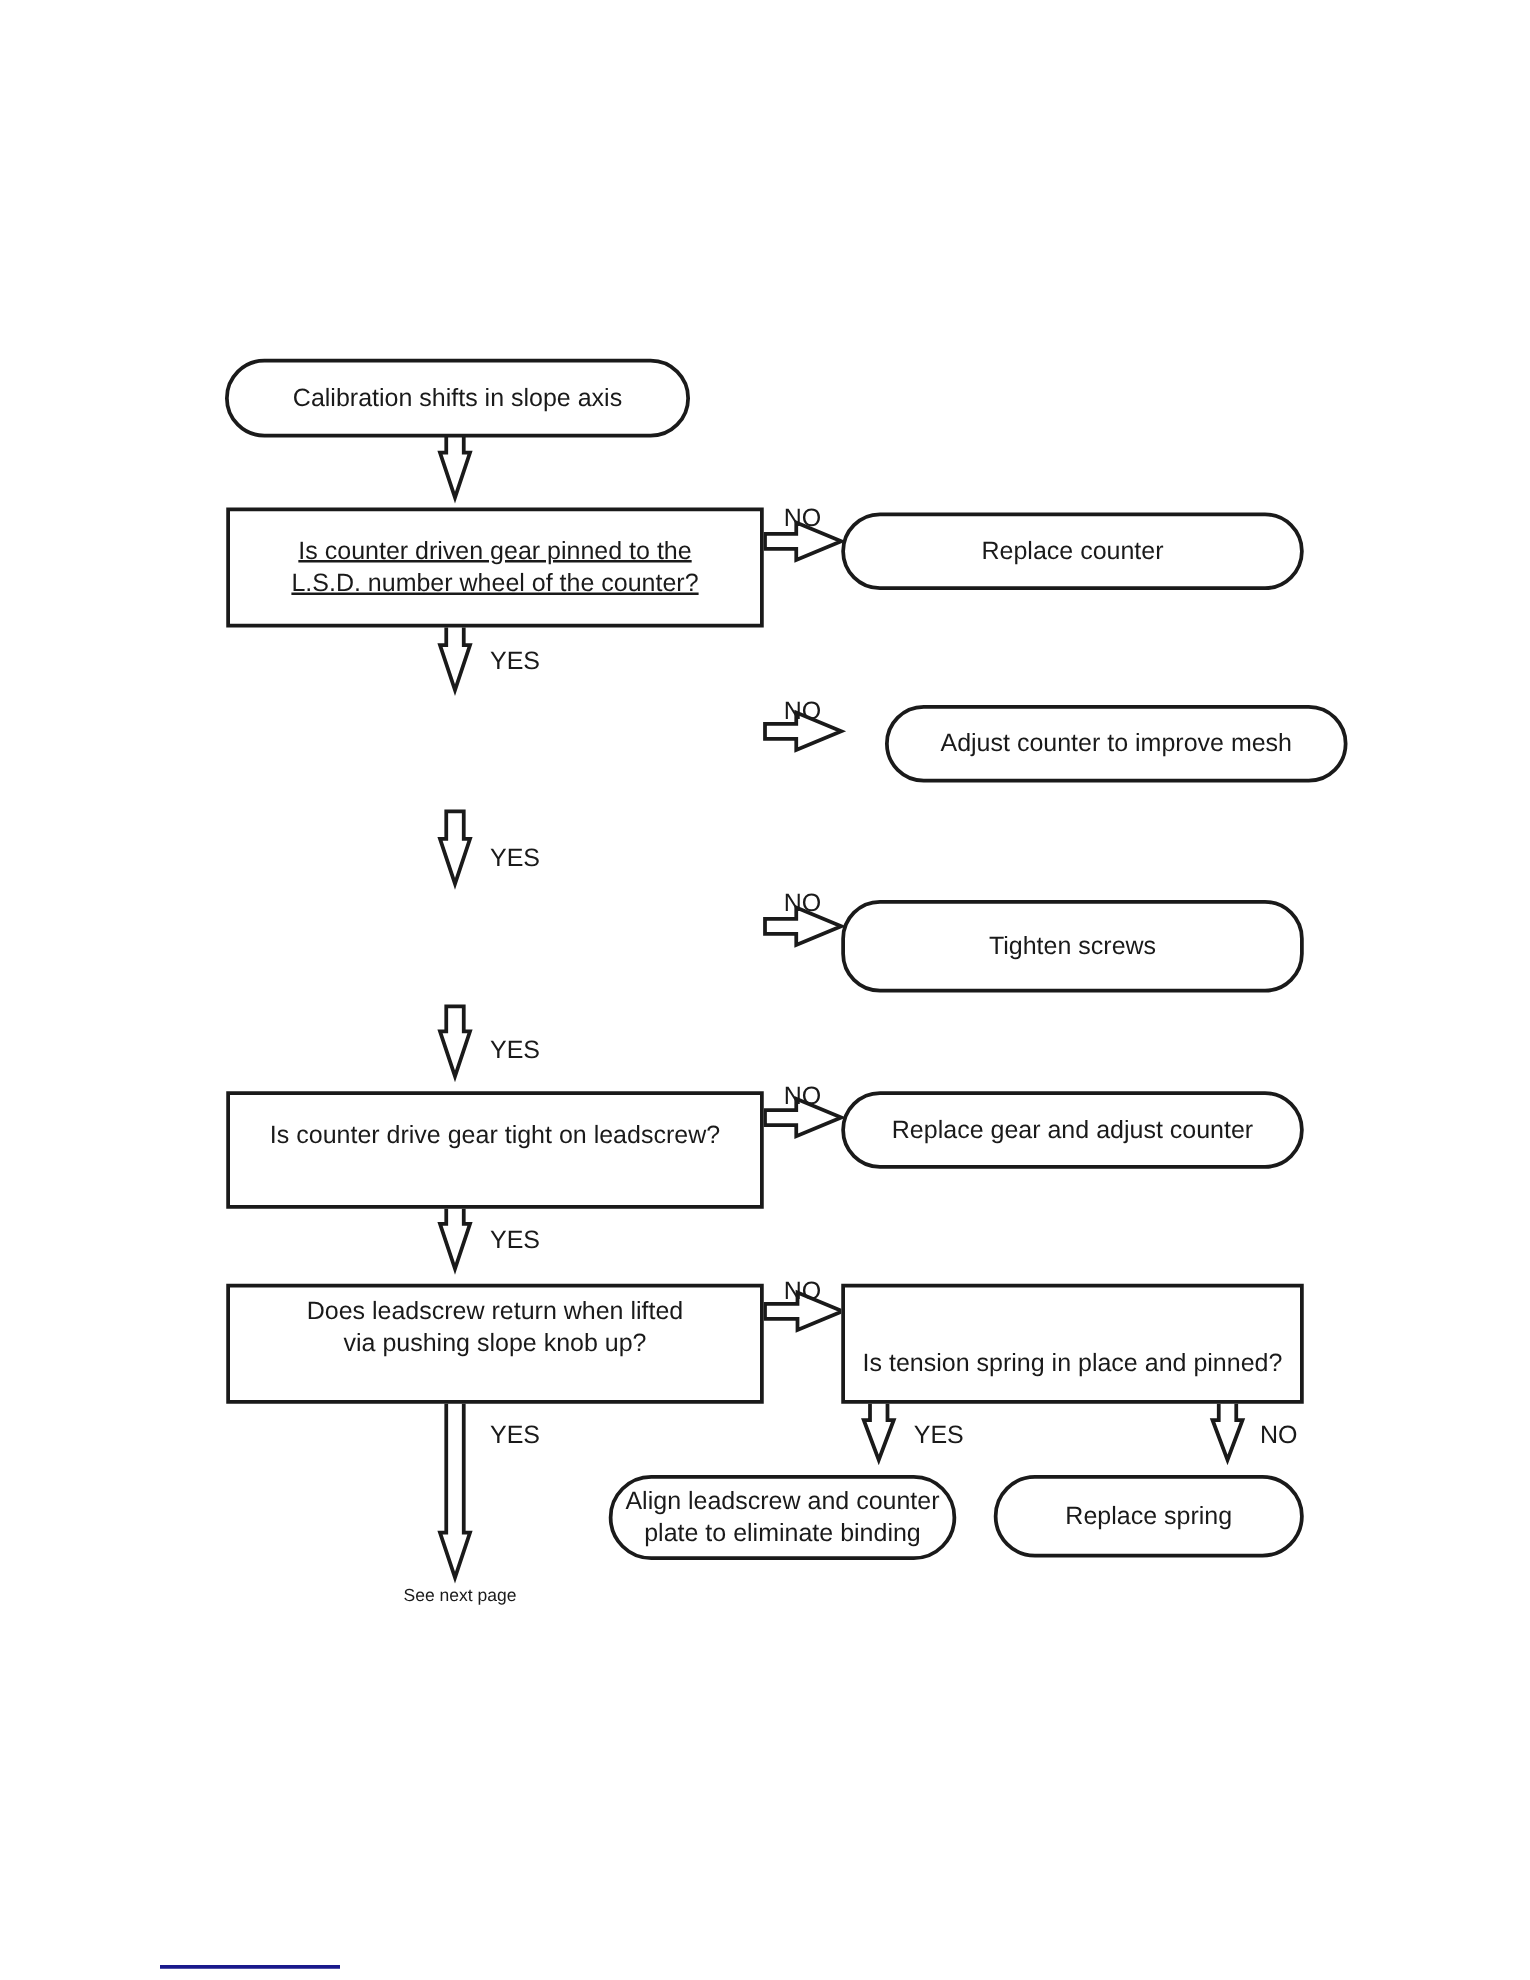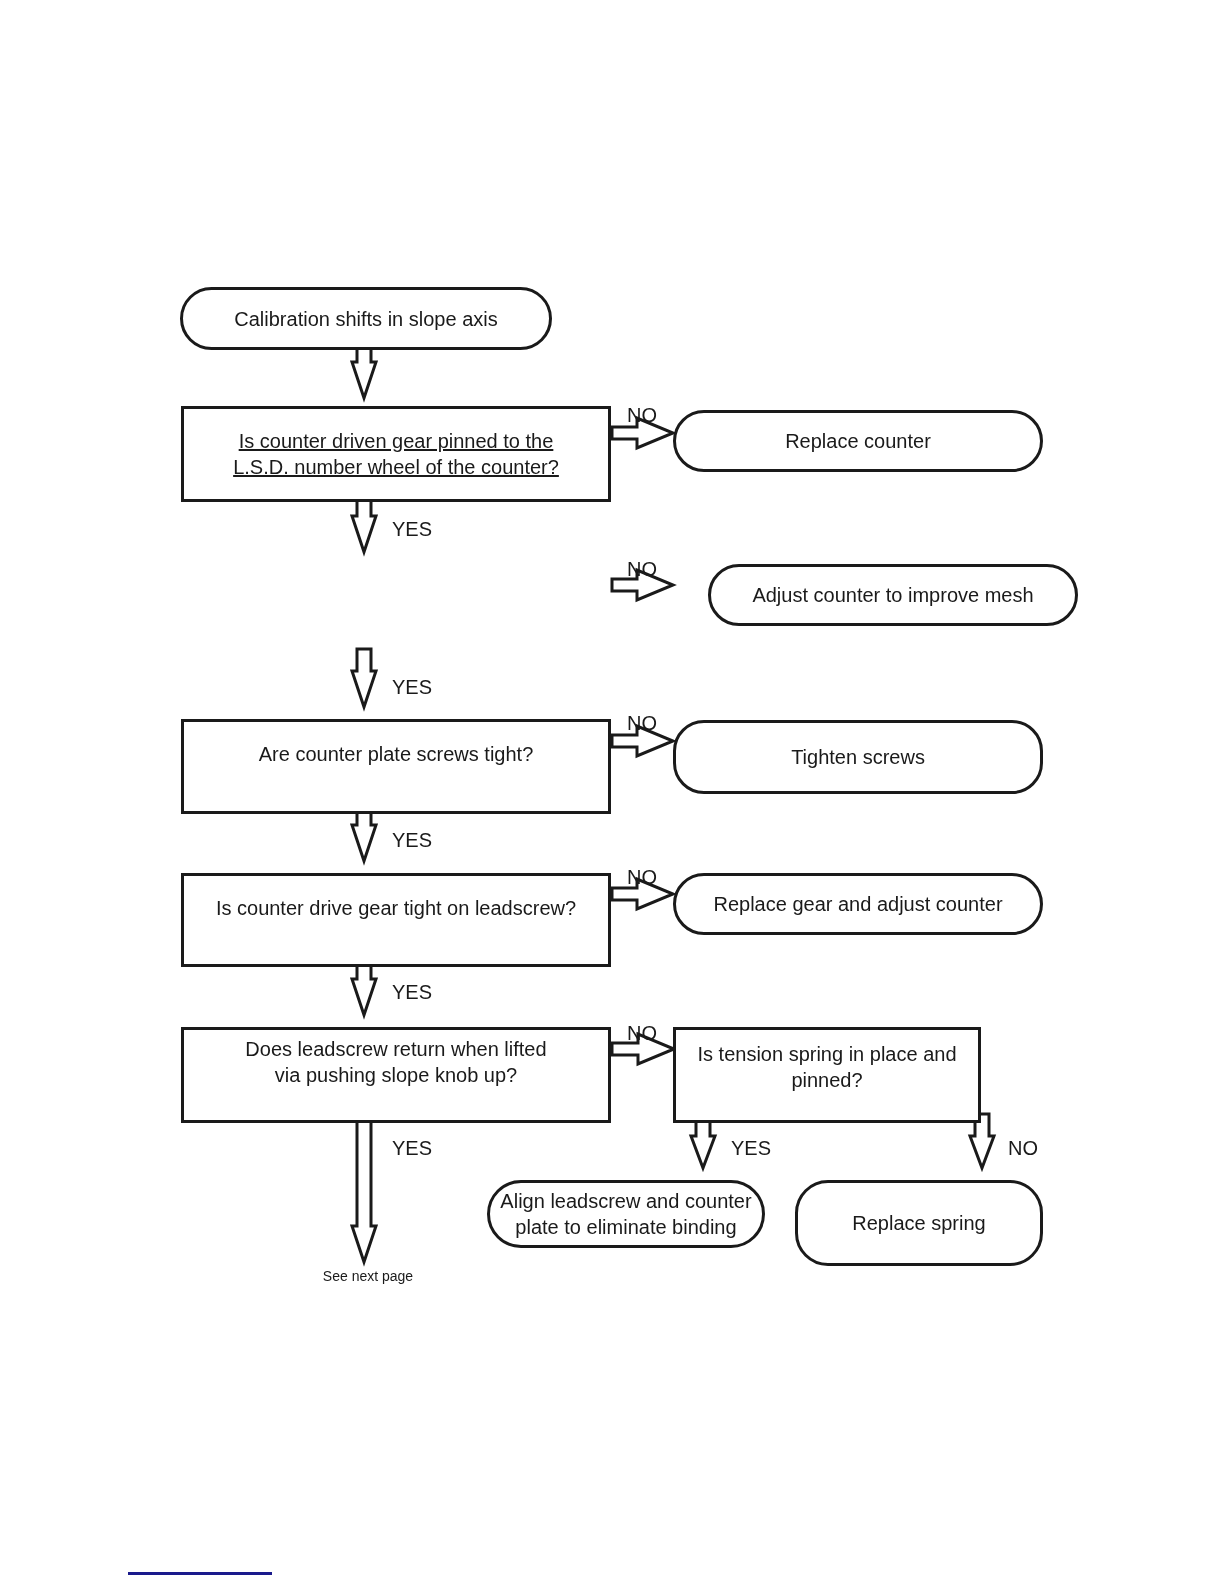--- a/index.html
+++ b/index.html
@@ -37,24 +37,24 @@
   .q2{left:181px;top:554px;width:430px;height:94px;}
   .q3{left:181px;top:709px;width:430px;height:95px;padding-bottom:26px;}
   .q4{left:181px;top:863px;width:430px;height:94px;padding-bottom:24px;}
   .q5{left:181px;top:1017px;width:430px;height:96px;padding-bottom:26px;}
   
   .o1{left:673px;top:400px;width:370px;height:62px;border-radius:31px;}
   .o2{left:708px;top:554px;width:370px;height:62px;border-radius:31px;}
   .o3{left:673px;top:710px;width:370px;height:74px;border-radius:31px;}
   .o4{left:673px;top:863px;width:370px;height:62px;border-radius:31px;}
   
-  .q6{left:673px;top:1017px;width:308px;height:96px;padding-bottom:16px;}
+  .q6{left:673px;top:1017px;width:370px;height:96px;padding-bottom:16px;justify-content:flex-end;}
   
   .o5{left:487px;top:1170px;width:278px;height:68px;border-radius:34px;}
-  .o6{left:795px;top:1170px;width:248px;height:86px;border-radius:33px;}
+  .o6{left:795px;top:1170px;width:248px;height:66px;border-radius:33px;}
   
   .lbl{
     position:absolute;
     font-size:20px;
     line-height:22px;
     white-space:nowrap;
   }
   .note{
     position:absolute;
     left:298px;top:1268px;width:140px;
@@ -104,23 +104,20 @@
     <span>Replace counter</span>
   </div>
   <div class="lbl" style="left:392px;top:518px;">YES</div>
 
   <div class="lbl" style="left:627px;top:558px;">NO</div>
   <div class="shape o2">
     <span>Adjust counter to improve mesh</span>
   </div>
   <div class="lbl" style="left:392px;top:676px;">YES</div>
 
-  <div class="shape q3">
-    <span>Are counter plate screws tight?</span>
-  </div>
   <div class="lbl" style="left:627px;top:712px;">NO</div>
   <div class="shape o3">
     <span>Tighten screws</span>
   </div>
   <div class="lbl" style="left:392px;top:829px;">YES</div>
 
   <div class="shape q4">
     <span>Is counter drive gear tight on leadscrew?</span>
   </div>
   <div class="lbl" style="left:627px;top:866px;">NO</div>

